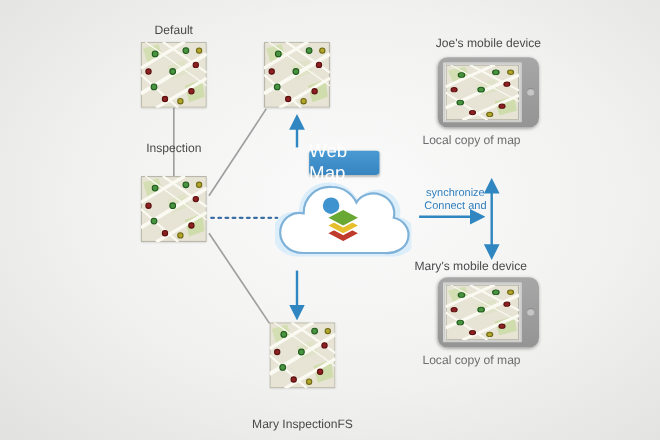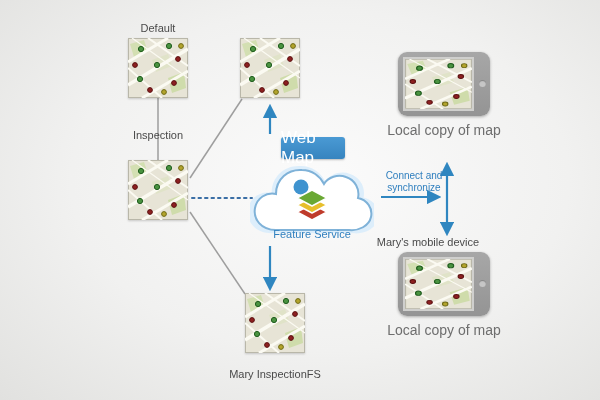--- a/index.html
+++ b/index.html
@@ -2,21 +2,21 @@
 <html><head>
 <meta charset="utf-8">
 <style>
   html,body{margin:0;padding:0;background:#e9e9e9;font-family:"Liberation Sans",sans-serif;}
   .canvas{
     position:relative;width:600px;height:400px;overflow:hidden;
     background:radial-gradient(ellipse at 50% 45%, #fbfbfb 0%, #f1f1f0 55%, #e1e1df 100%);
     padding-left:40px;
   }
   .label{position:absolute;font-size:11px;color:#4a4a4a;text-align:center;line-height:13px;}
-  .caption{position:absolute;font-size:14px;color:#6e6e6e;text-align:center;}
+  .caption{position:absolute;font-size:11px;color:#6e6e6e;}
   .map-node{position:absolute;width:60px;height:60px;box-shadow:0 1px 2px rgba(0,0,0,.18);}
   .map-slot svg{width:100%;height:100%;display:block;}
   .overlay{position:absolute;left:0;top:0;width:600px;height:400px;pointer-events:none;}
   .cloud-svg{position:absolute;left:250px;top:158px;width:124px;height:92px;}
   .badge{
     position:absolute;left:281px;top:137px;width:64px;height:22px;
     background:linear-gradient(#4a9ad4,#3784bf);color:#fff;font-size:17px;
     display:flex;align-items:center;justify-content:center;border-radius:3px;
     box-shadow:0 1px 2px rgba(0,0,0,.25);
   }
@@ -161,42 +161,42 @@
       <circle cx="12" cy="41" r="2.6" fill="#4a9340" stroke="#1f5c1d"></circle>
       <circle cx="50" cy="21" r="2.4" fill="#8d2020" stroke="#5c1111"></circle>
       <circle cx="22" cy="52" r="2.4" fill="#8d2020" stroke="#5c1111"></circle>
       <circle cx="46" cy="45" r="2.4" fill="#8d2020" stroke="#5c1111"></circle>
       <circle cx="7" cy="27" r="2.4" fill="#8d2020" stroke="#5c1111"></circle>
       <circle cx="36" cy="54" r="2.4" fill="#b3a42c" stroke="#6f6a14"></circle>
       <circle cx="53" cy="8" r="2.4" fill="#b3a42c" stroke="#6f6a14"></circle>
     </g>
   </svg>
 </div>
-  <div class="label" style="left:212px;top:368px;width:126px">Mary InspectionFS</div>
+  <div class="label" style="left:212px;top:380px;width:126px">Mary InspectionFS</div>
 
   <svg class="cloud-svg" viewBox="0 0 124 92">
     <path d="M26 72 C11 72,3 61,5 50 C7 40,16 34,26 36 C26 21,38 11,52 12 C62 12,70 18,74 26 C78 19,88 16,96 19 C105 22,110 31,108 40 C117 42,123 50,121 59 C119 68,109 73,99 72 Z" transform="translate(62 45) scale(1.12) translate(-62 -45)" fill="#ddeefb" stroke="none"></path>
     <path d="M26 72 C11 72,3 61,5 50 C7 40,16 34,26 36 C26 21,38 11,52 12 C62 12,70 18,74 26 C78 19,88 16,96 19 C105 22,110 31,108 40 C117 42,123 50,121 59 C119 68,109 73,99 72 Z" fill="#ffffff" stroke="#7fb2d8" stroke-width="2"></path>
     <g transform="translate(62,42)">
       <circle cx="-11" cy="-13" r="7.5" fill="#3f93cf"></circle>
       <g stroke="#ffffff" stroke-width="1.5" stroke-linejoin="round">
         <polygon points="0,4 15,12 0,20 -15,12" fill="#bf3b2b"></polygon>
         <polygon points="0,-3 15,5 0,13 -15,5" fill="#e7bf2c"></polygon>
         <polygon points="0,-10 15,-2 0,6 -15,-2" fill="#6aa834"></polygon>
       </g>
     </g>
   </svg>
   <div class="badge">Web Map</div>
-  <div class="service-label">Feature Service</div>
 
   <div class="sync-label">
+    <div>synchronize</div>
     <div>Connect and</div>
-    <div>synchronize</div>
   </div>
 
+  <div class="label" style="left:384px;top:34px;width:120px">Joe's mobile device</div>
   <div class="tablet" style="left:398px;top:52px">
     <div class="screen map-slot">
   <svg viewBox="0 0 60 60" preserveAspectRatio="none">
     <rect x="0.5" y="0.5" width="59" height="59" fill="#e7e4d6" stroke="#b9b7a9" stroke-width="1"></rect>
     <polygon points="2,6 16,2 20,14 6,19" fill="#d3dfb2"></polygon>
     <polygon points="40,40 56,34 58,50 44,55" fill="#cfdcab"></polygon>
     <polygon points="24,22 40,16 44,28 28,34" fill="#e0e3c8"></polygon>
     <g stroke="#fbfaf2" fill="none">
       <path d="M0 24 L40 0" stroke-width="3"></path>
       <path d="M0 47 L60 11" stroke-width="3.5"></path>

